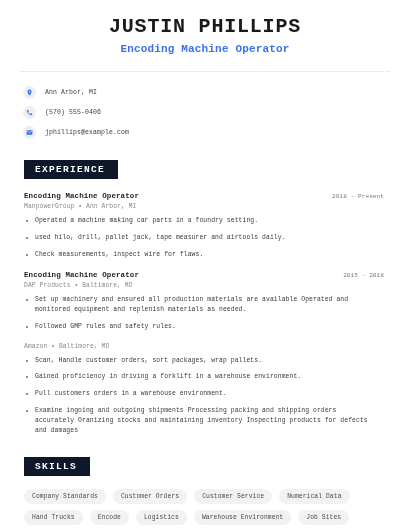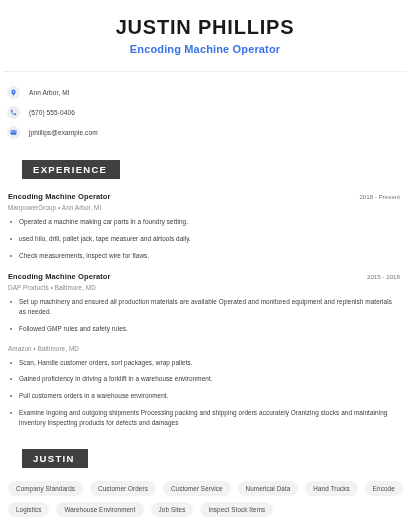--- a/index.html
+++ b/index.html
@@ -11,23 +11,24 @@
     height: 530px;
     background: #ffffff;
     font-family: "Liberation Sans", sans-serif;
     color: #2b2b2b;
     overflow: hidden;
   }
   .page {
     width: 410px;
     height: 530px;
     box-sizing: border-box;
-    padding: 0 4px;
+    padding: 0 20px;
     background: #ffffff;
     position: relative;
+    font-family: Liberation Mono, monospace;
   }
 
   
   .header {
     text-align: center;
     padding-top: 16px;
   }
   .name {
     font-size: 20px;
     font-weight: bold;
@@ -78,27 +79,27 @@
   .contact-text {
     font-size: 6.5px;
     color: #3d3d3d;
     margin-left: 9px;
     letter-spacing: 0.1px;
   }
 
   
   .section-badge {
     display: inline-block;
-    background: #404040;
+    background: #0f172a;
     color: #ffffff;
     font-size: 9.5px;
     font-weight: bold;
     letter-spacing: 1.3px;
     padding: 4px 13px 4px 11px;
-    margin-left: 18px;
+    margin-left: 4px;
     text-align: right;
   }
   .section-exp {
     margin-top: 17px;
   }
   .section-skills {
     margin-top: 20px;
   }
 
   
@@ -258,21 +259,21 @@
           <li>Gained proficiency in driving a forklift in a warehouse environment.</li>
           <li>Pull customers orders in a warehouse environment.</li>
           <li>Examine ingoing and outgoing shipments Processing packing and shipping orders accurately Oranizing stocks and maintaining inventory Inspecting products for defects and damages</li>
         </ul>
       </div>
 
     </div>
   </div>
 
   <div class="section-skills">
-    <div class="section-badge">JUSTIN</div>
+    <div class="section-badge">SKILLS</div>
 
     <div class="skills-wrap">
       <span class="skill-tag">Company Standards</span>
       <span class="skill-tag">Customer Orders</span>
       <span class="skill-tag">Customer Service</span>
       <span class="skill-tag">Numerical Data</span>
       <span class="skill-tag">Hand Trucks</span>
       <span class="skill-tag">Encode</span>
       <span class="skill-tag">Logistics</span>
       <span class="skill-tag">Warehouse Environment</span>

